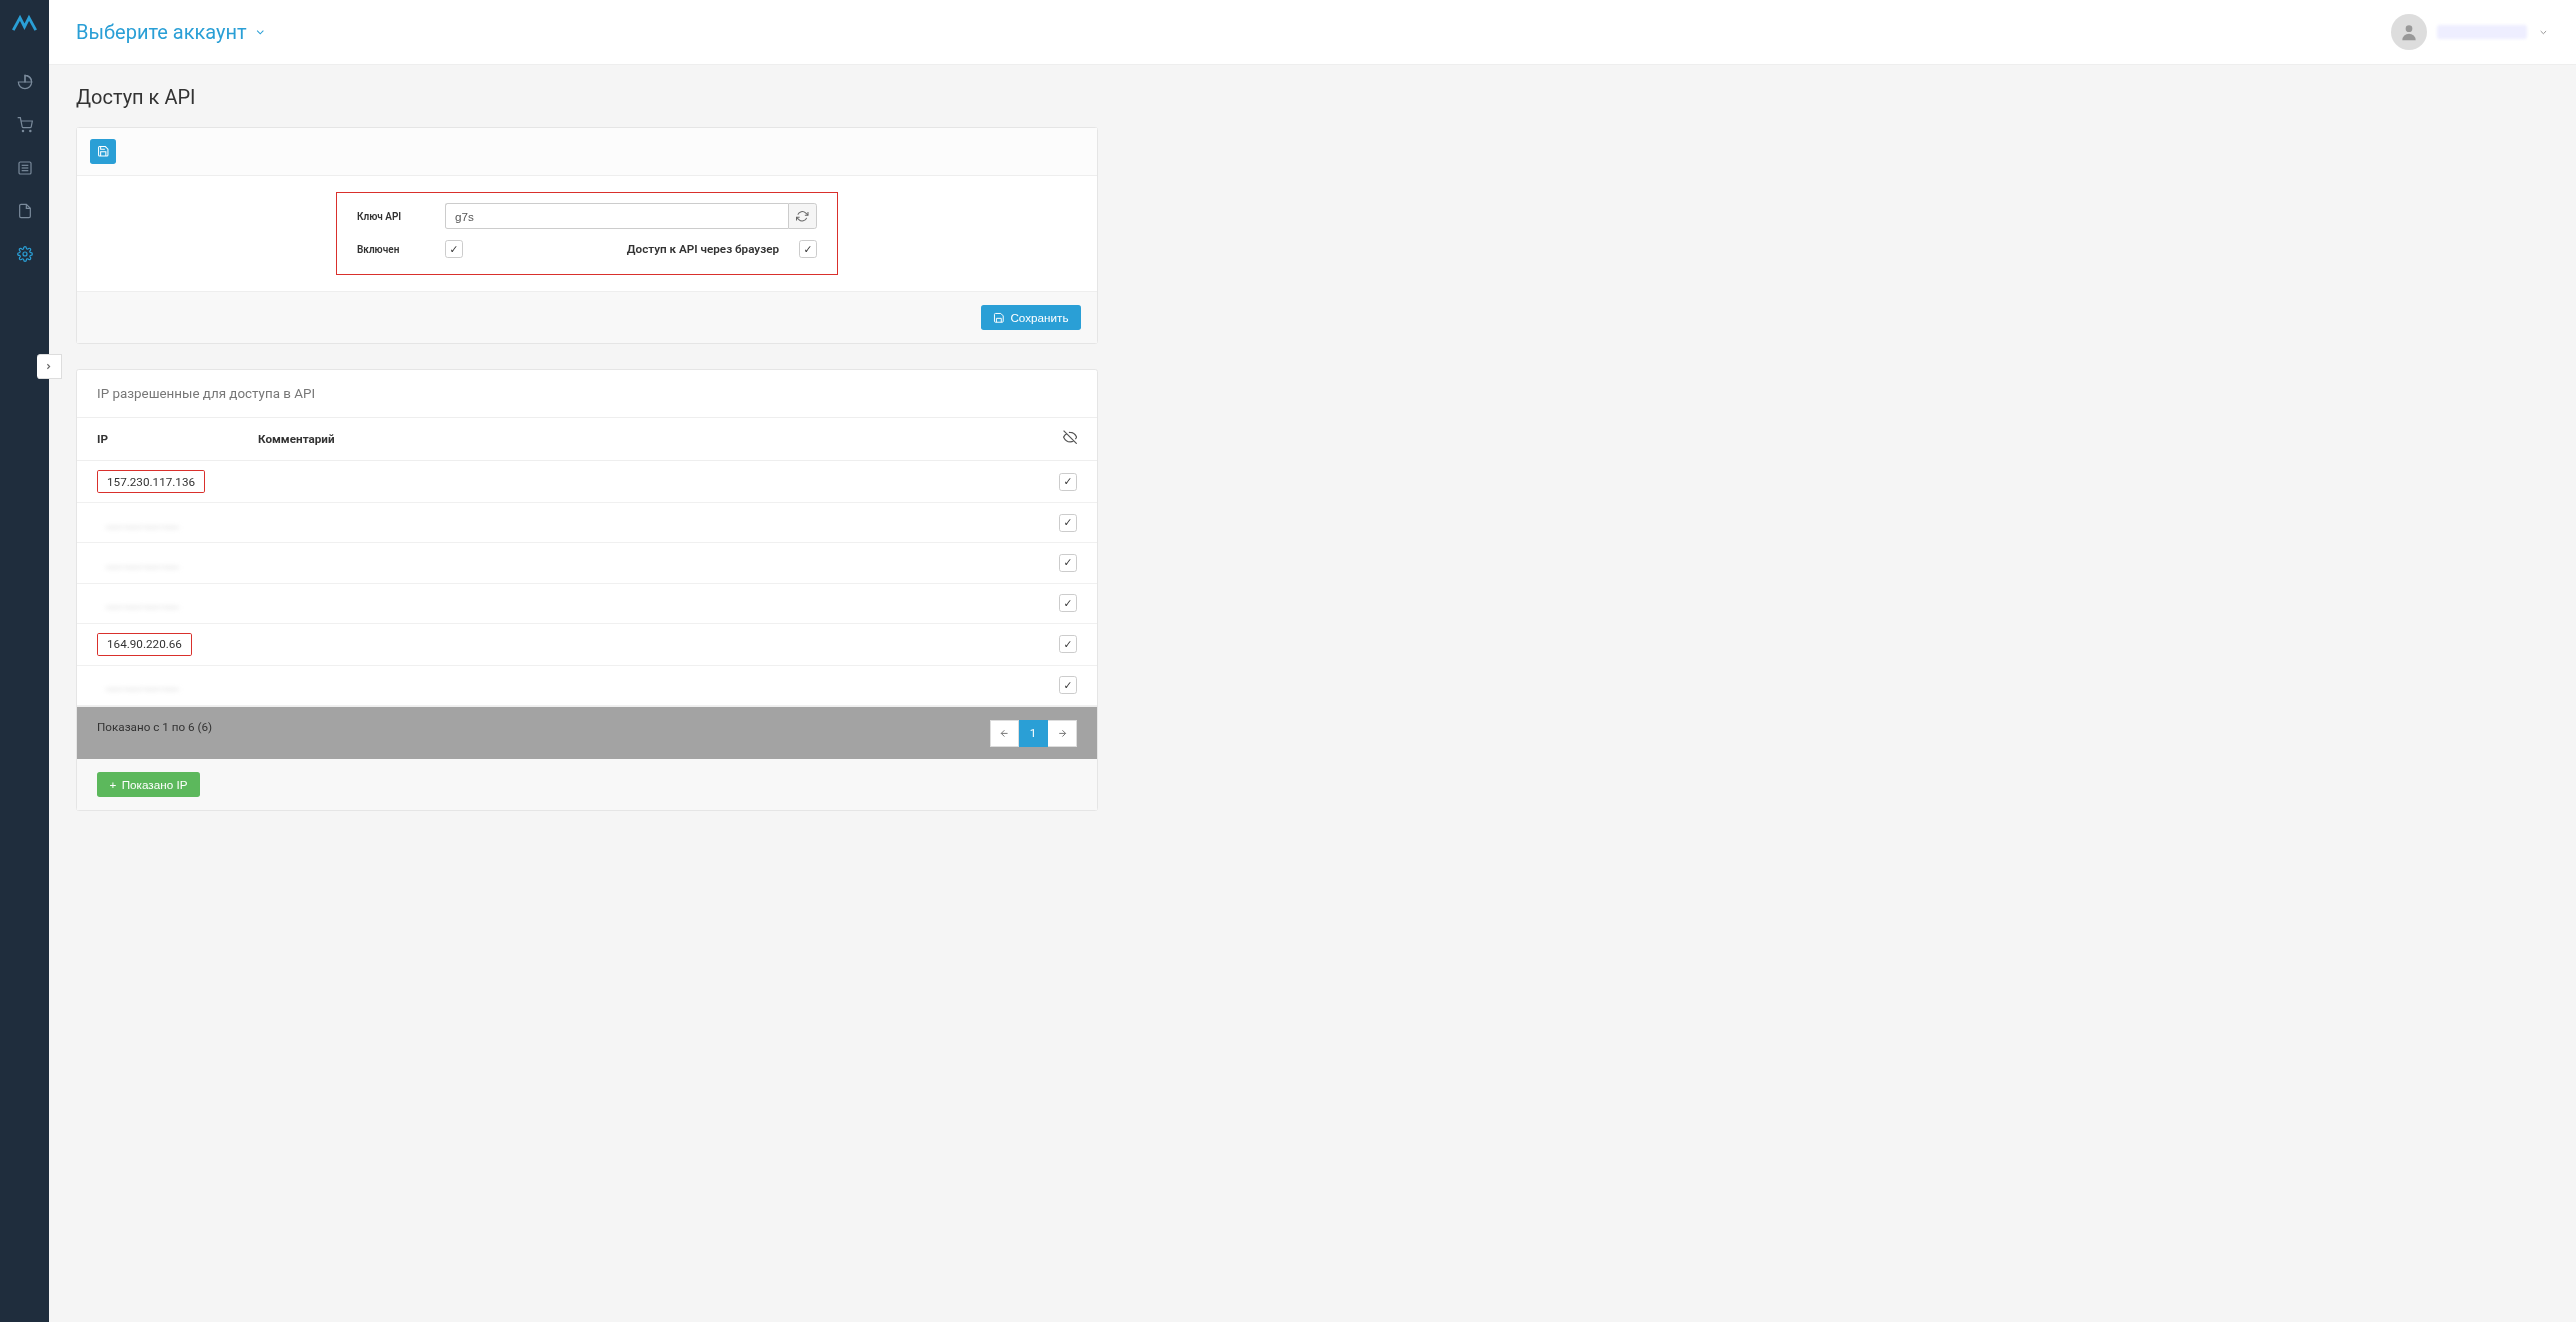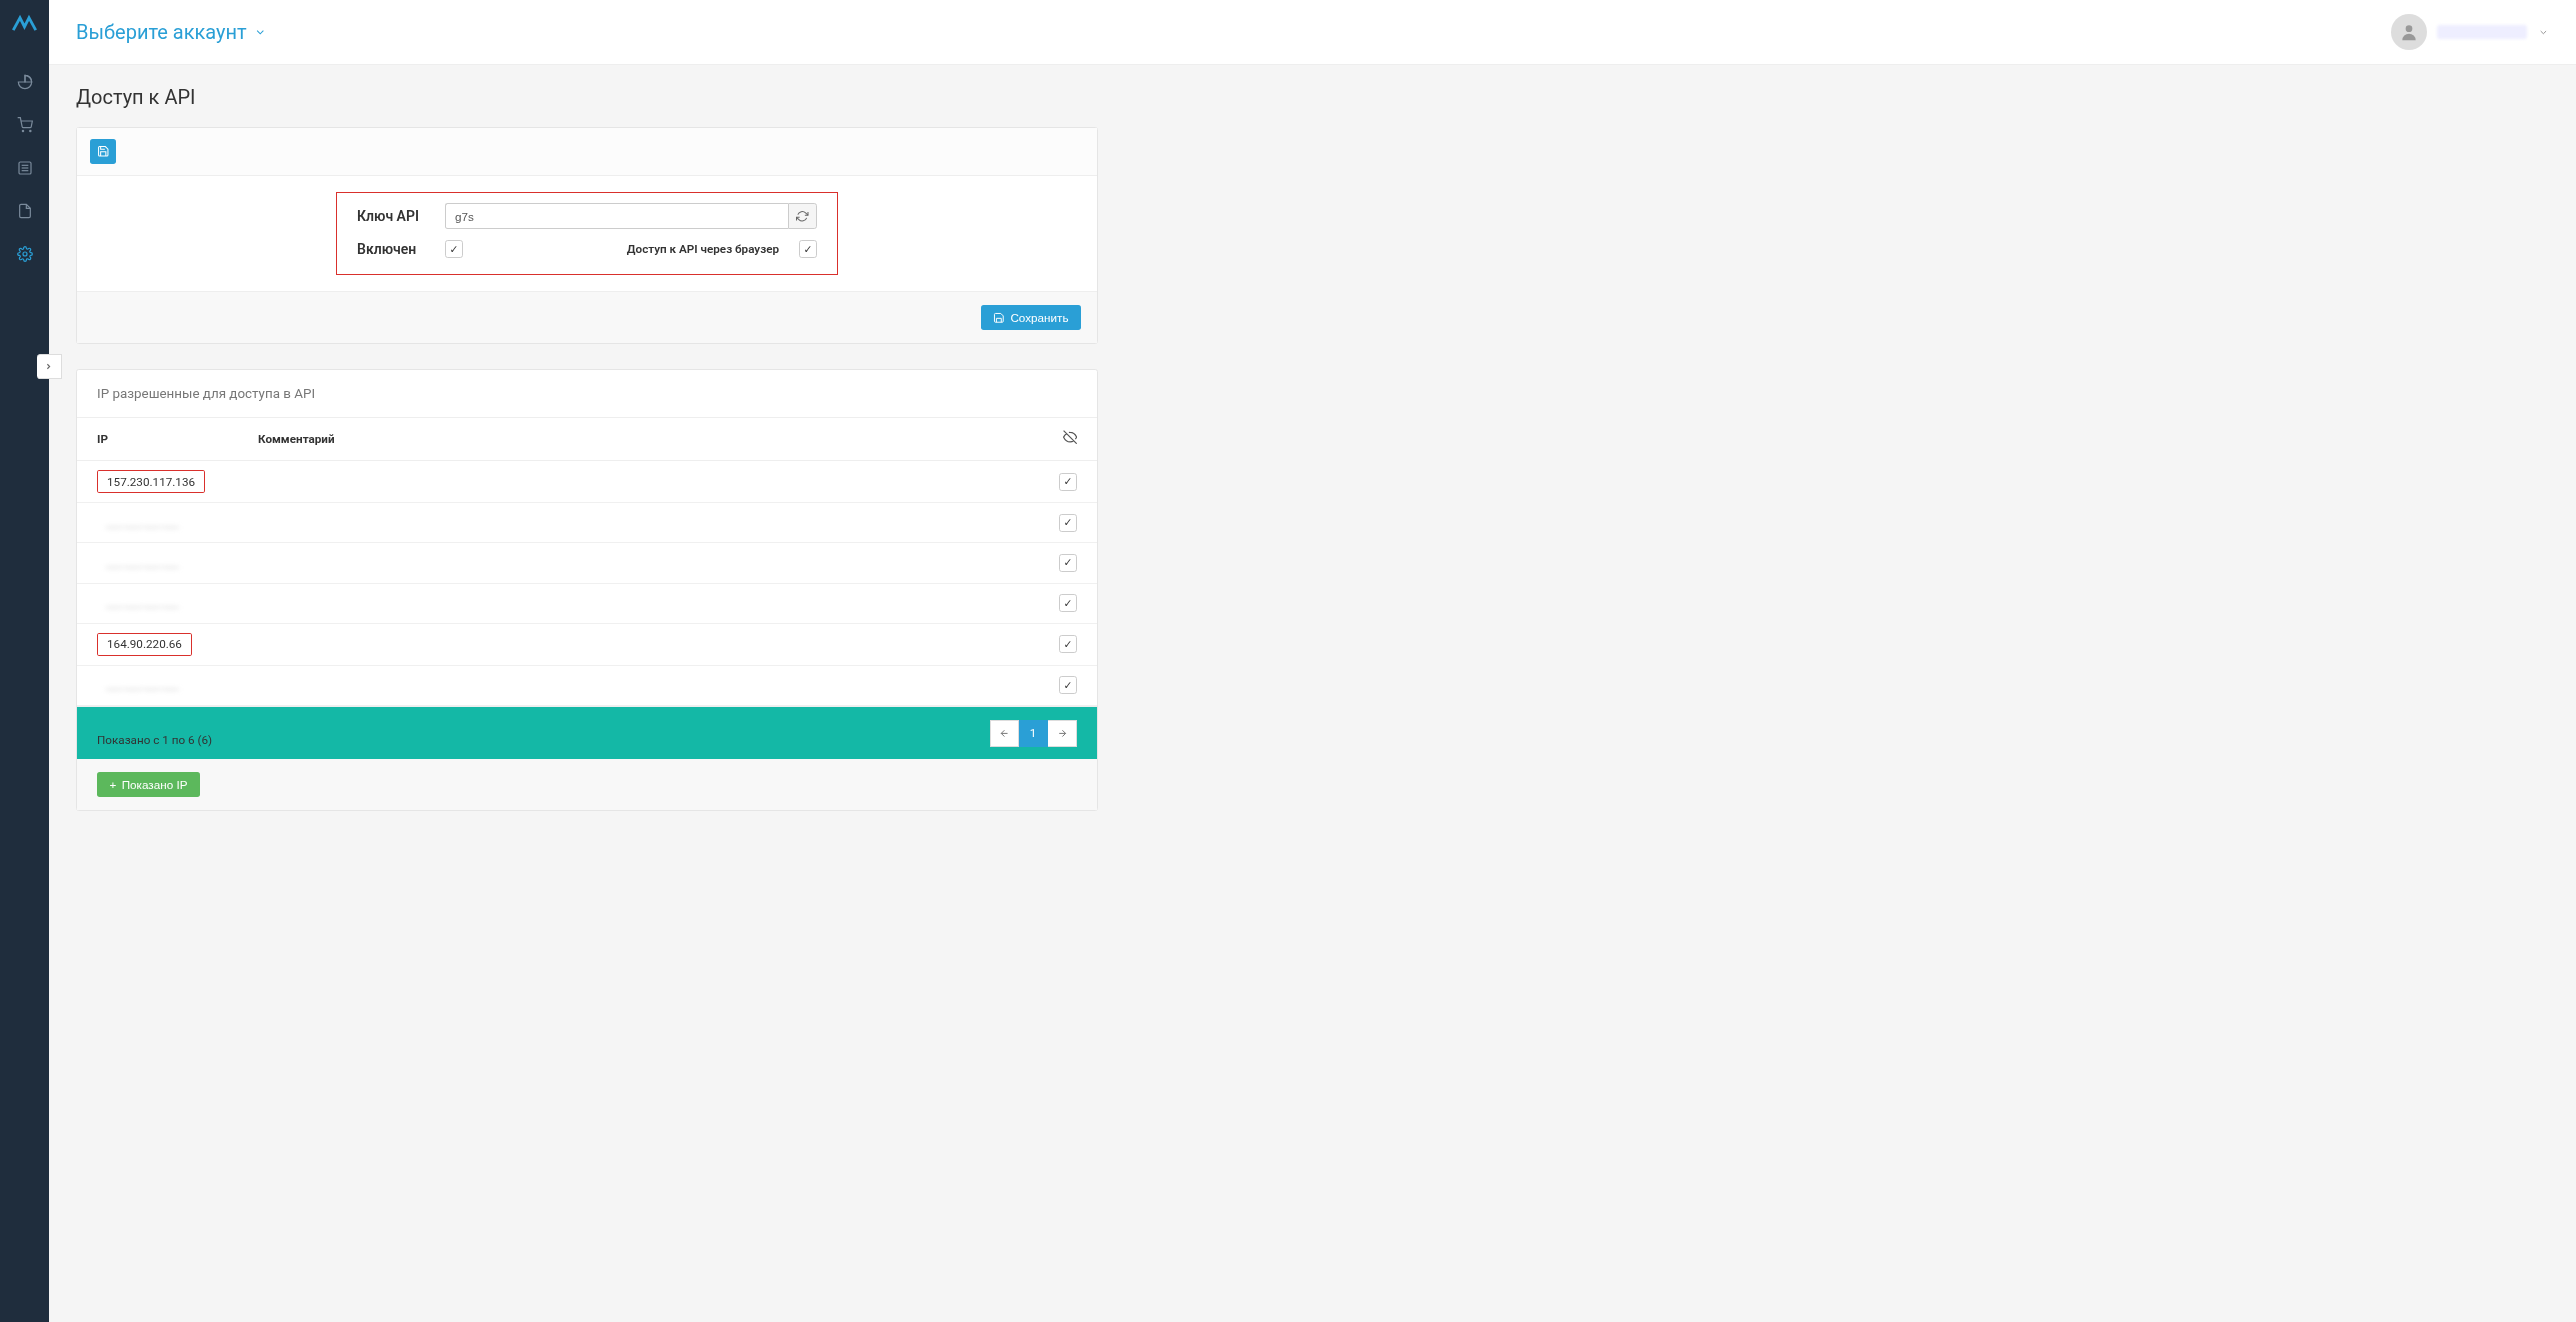--- a/index.html
+++ b/index.html
@@ -30,21 +30,21 @@
 .panel { background: #fff; border: 0.9px solid #e5e5e5; border-radius: 2.7px; margin-bottom: 25px; }
 .panel-bar { padding: 10.8px 12.5px; border-bottom: 0.9px solid #eee; background: #fcfcfc; }
 .panel-body { padding: 16px 20px; }
 .panel-footer { padding: 12.5px 16px; background: #f8f8f8; border-top: 0.9px solid #eee; text-align: right; }
 
 .icon-btn { background: #2a9fd6; color: #fff; border: none; padding: 6.3px 7.2px; border-radius: 2.7px; cursor: pointer; display: inline-flex; align-items: center; justify-content: center; }
 
 .highlight-box { border: 1.8px solid #d9302c; padding: 10.8px 20px 16px; margin: 0 auto; max-width: 502px; }
 
 .form-row { display: flex; align-items: center; gap: 16px; margin-bottom: 10.8px; }
-.form-label { width: 72px; font-size: 14px; color: #333; font-weight: 600; }
+.form-label { width: 72px; font-size: 10px; color: #333; font-weight: 600; }
 .input-group { flex: 1; display: flex; }
 .input-group input { flex: 1; padding: 5.4px 9px; border: 0.9px solid #ccc; border-right: none; border-radius: 2.7px 0 0 2.7px; font-size: 11.7px; color: #555; }
 .input-group .refresh-addon { border: 0.9px solid #ccc; background: #f5f5f5; padding: 3.6px 7.2px; border-radius: 0 2.7px 2.7px 0; cursor: pointer; display: flex; align-items: center; justify-content: center; color: #666; }
 
 .checkbox-row { display: flex; align-items: center; gap: 16px; }
 .checkbox-box { width: 18px; height: 18px; border: 0.9px solid #ccc; border-radius: 2.7px; display: flex; align-items: center; justify-content: center; cursor: pointer; font-size: 10.8px; color: #333; background: #fff; }
 .check-right { margin-left: auto; display: flex; align-items: center; gap: 20px; }
 
 .btn-primary { background: #2a9fd6; color: #fff; border: none; padding: 6.3px 12.5px; border-radius: 2.7px; cursor: pointer; font-size: 11.7px; display: inline-flex; align-items: center; gap: 5.4px; }
 .btn-success { background: #5cb85c; color: #fff; border: none; padding: 6.3px 12.5px; border-radius: 2.7px; cursor: pointer; font-size: 11.7px; display: inline-flex; align-items: center; gap: 5.4px; }
@@ -54,21 +54,21 @@
 .table { width: 100%; border-collapse: collapse; }
 .table th { text-align: left; padding: 12.5px 20px; font-size: 11.7px; font-weight: 700; border-bottom: 0.9px solid #eee; }
 .table td { padding: 9px 20px; border-bottom: 0.9px solid #f0f0f0; font-size: 11.7px; }
 .table th.col-eye { text-align: right; width: 54px; }
 .table td.col-check { text-align: right; width: 54px; }
 
 .ip-cell { display: inline-block; padding: 3.6px 9px; }
 .ip-cell.hl { border: 1.8px solid #d9302c; border-radius: 1.8px; }
 .ip-cell.blur { filter: blur(2.7px); color: #bbb; }
 
-.table-footer { display: flex; align-items: flex-end; justify-content: space-between; padding: 12.5px 20px; background: #14b8a6; border-top: 0.9px solid #eee; }
+.table-footer { display: flex; align-items: flex-start; justify-content: space-between; padding: 12.5px 20px; background: #a3a3a3; border-top: 0.9px solid #eee; }
 .pager { display: flex; gap: 0; }
 .pager-btn { width: 29px; height: 27px; border: 0.9px solid #ddd; background: #fff; display: flex; align-items: center; justify-content: center; cursor: pointer; color: #666; }
 .pager-btn.active { background: #2a9fd6; color: #fff; border-color: #2a9fd6; }
 .pager-btn + .pager-btn { border-left: none; }
 
 .add-row { padding: 12.5px 20px; background: #f8f8f8; }
 </style>
 </head>
 <body>
 

